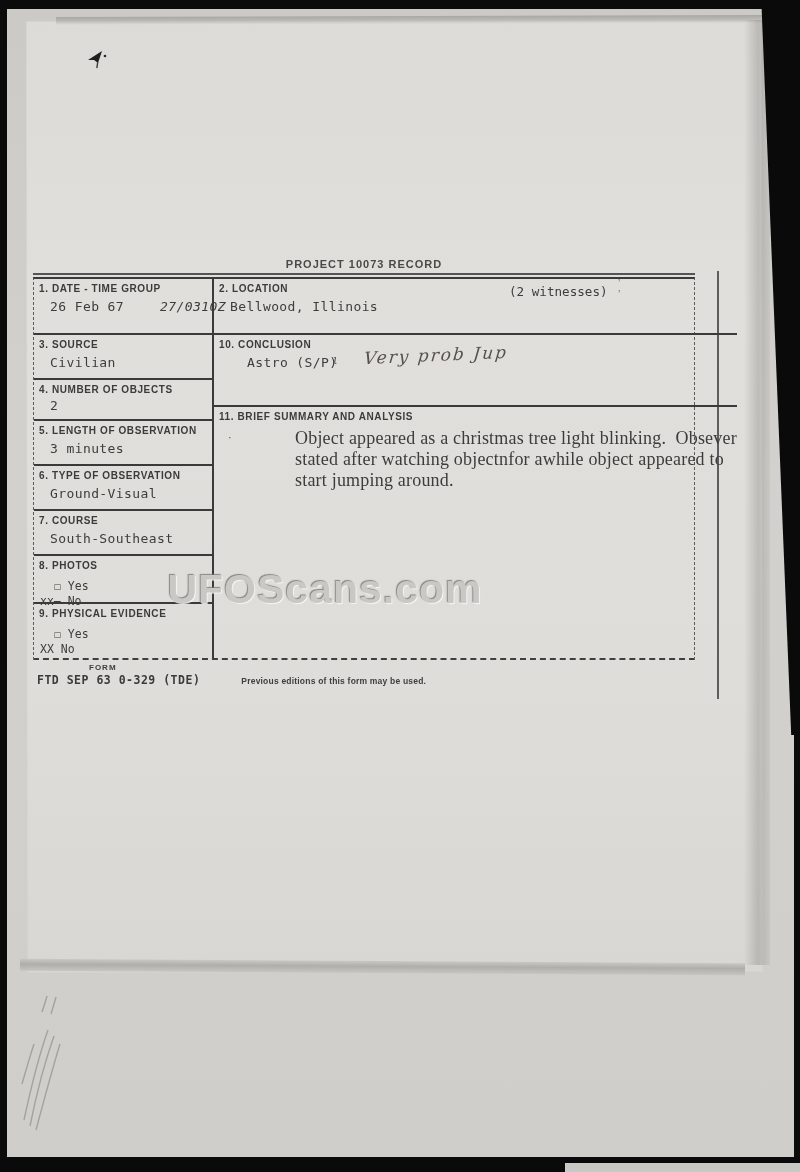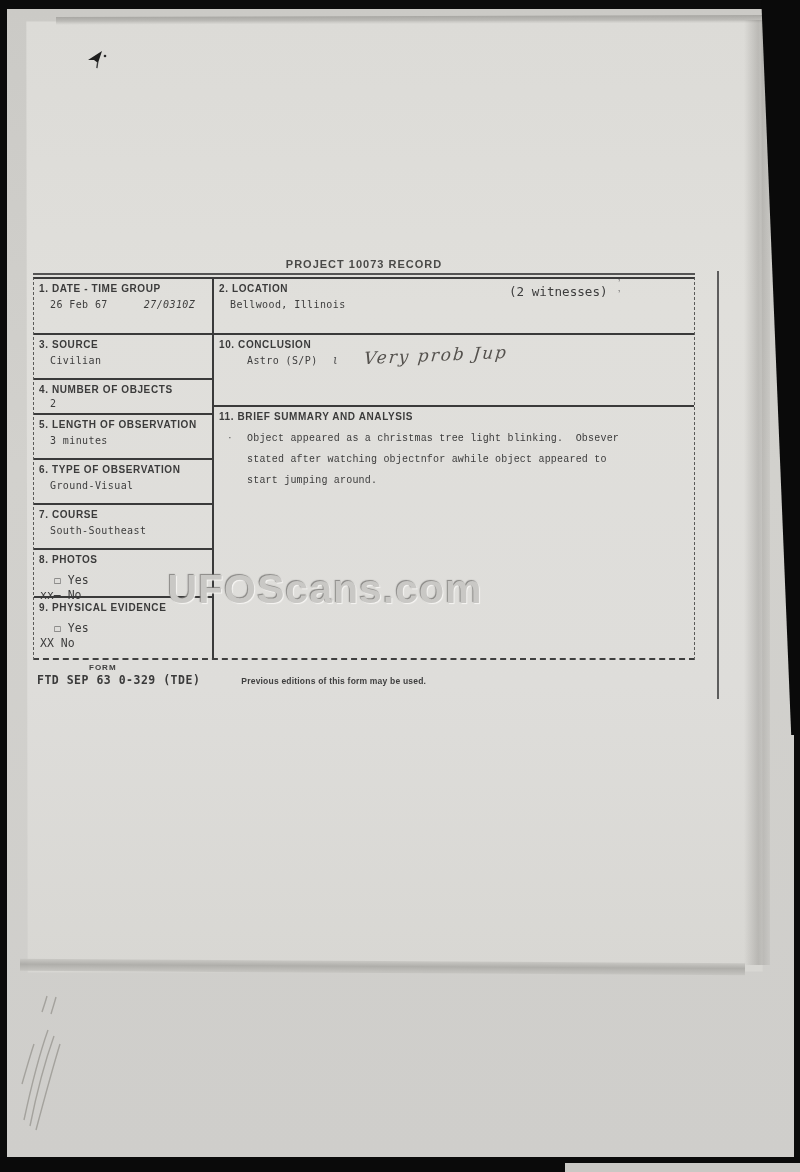--- a/index.html
+++ b/index.html
@@ -69,45 +69,45 @@
   }
   .col-left  { width:180px; border-right:2px solid #3a3a3a; display:flex; flex-direction:column; }
   .col-right { flex:1; display:flex; flex-direction:column; }
   .cell { border-bottom:2px solid #3a3a3a; position:relative; overflow:visible; }
   .cell.last { border-bottom:none; flex:1; }
   .lbl {
     font-size:10px; font-weight:bold; letter-spacing:.6px; color:#3b3b3b;
     padding:4px 0 0 5px; white-space:nowrap;
   }
   .val {
-    font-family:"DejaVu Sans Mono", monospace; font-size:10px; color:#3d3d3d;
+    font-family:"DejaVu Sans Mono", monospace; font-size:13px; color:#3d3d3d;
     letter-spacing:.4px; margin:5px 0 0 16px; white-space:pre;
   }
-  .h50{height:56px} .h45{height:45px} .h41{height:35px} .h48{height:48px} .h86{height:72px}
+  .h50{height:56px} .h45{height:45px} .h41{height:41px} .h48{height:48px} .h86{height:72px}
   .date-row { display:flex; }
   .date-row .tg { margin-left:36px;font-style:italic; }
   .loc-row { position:relative; }
   .witnesses {
     position:absolute; left:295px; top:5px;
     font-family:"DejaVu Sans Mono", monospace; font-size:12.6px; color:#3d3d3d;
   }
   .conclusion-cell .pen-tick {
     position:absolute; left:119px; top:18px; font-size:12px; color:#5a5a5a;
     font-family:"DejaVu Serif", serif; font-style:italic;
   }
   .handwriting {
     position:absolute; left:150px; top:10px;
     font-family:"DejaVu Serif", serif; font-style:italic;
     font-size:17px; color:#55524e; letter-spacing:2px;
     transform:rotate(-2.5deg) skewX(-8deg); white-space:nowrap;
   }
   .summary-lines { margin:6px 0 0 33px; }
   .summary-lines .sline {
-    font-family:Liberation Mono, monospace; font-size:10px; color:#3c3c3c;
-    line-height:21px; letter-spacing:.2px; white-space:pre;
+    font-family:Liberation Serif, serif; font-size:18px; color:#3c3c3c;
+    line-height:21px; letter-spacing:.2px; white-space:pre;margin-left:48px;
   }
   .stray-dot { position:absolute; left:14px; top:24px; font-size:11px; color:#555; }
   .chk-line {
     font-family:"DejaVu Sans Mono", monospace; font-size:11.5px; color:#3c3c3c; white-space:pre;
   }
   .photos-yes, .pe-yes { margin:8px 0 0 20px; }
   .photos-no, .pe-no { margin:1px 0 0 6px; }
   
   .form-footer { position:absolute; left:37px; top:663px; width:420px; }
   .form-word { font-size:8px; font-weight:bold; letter-spacing:1px; color:#3e3e3e; margin-left:52px; }

